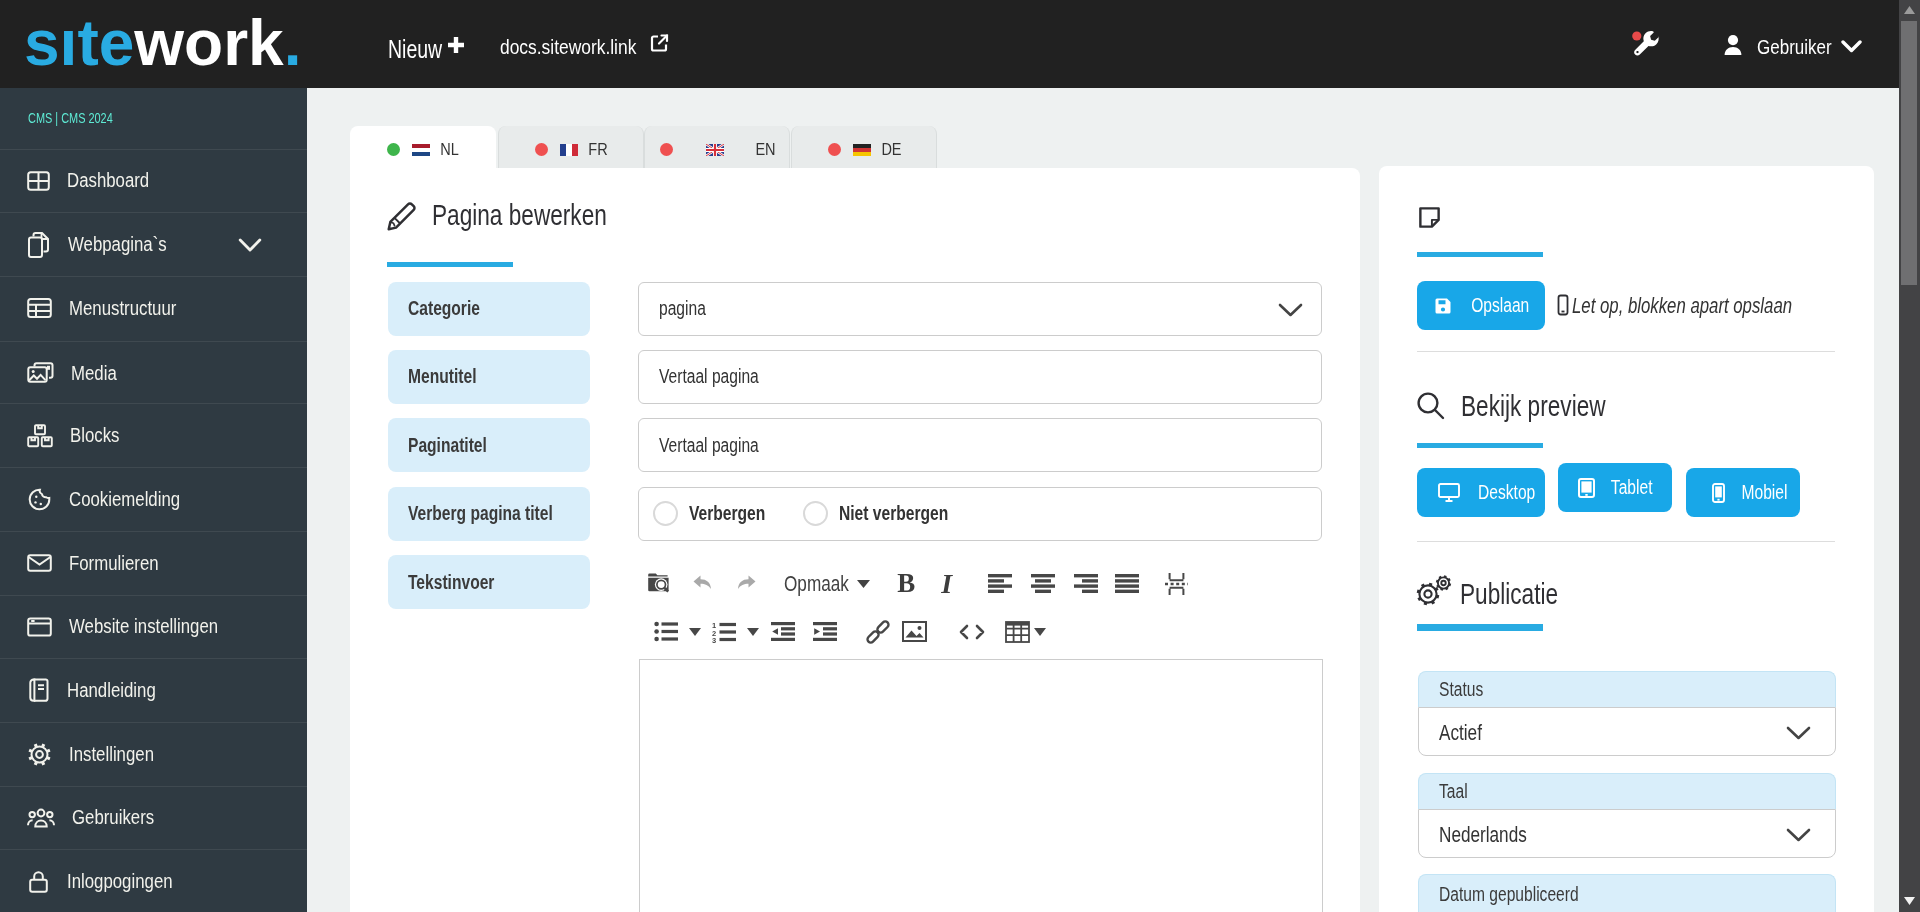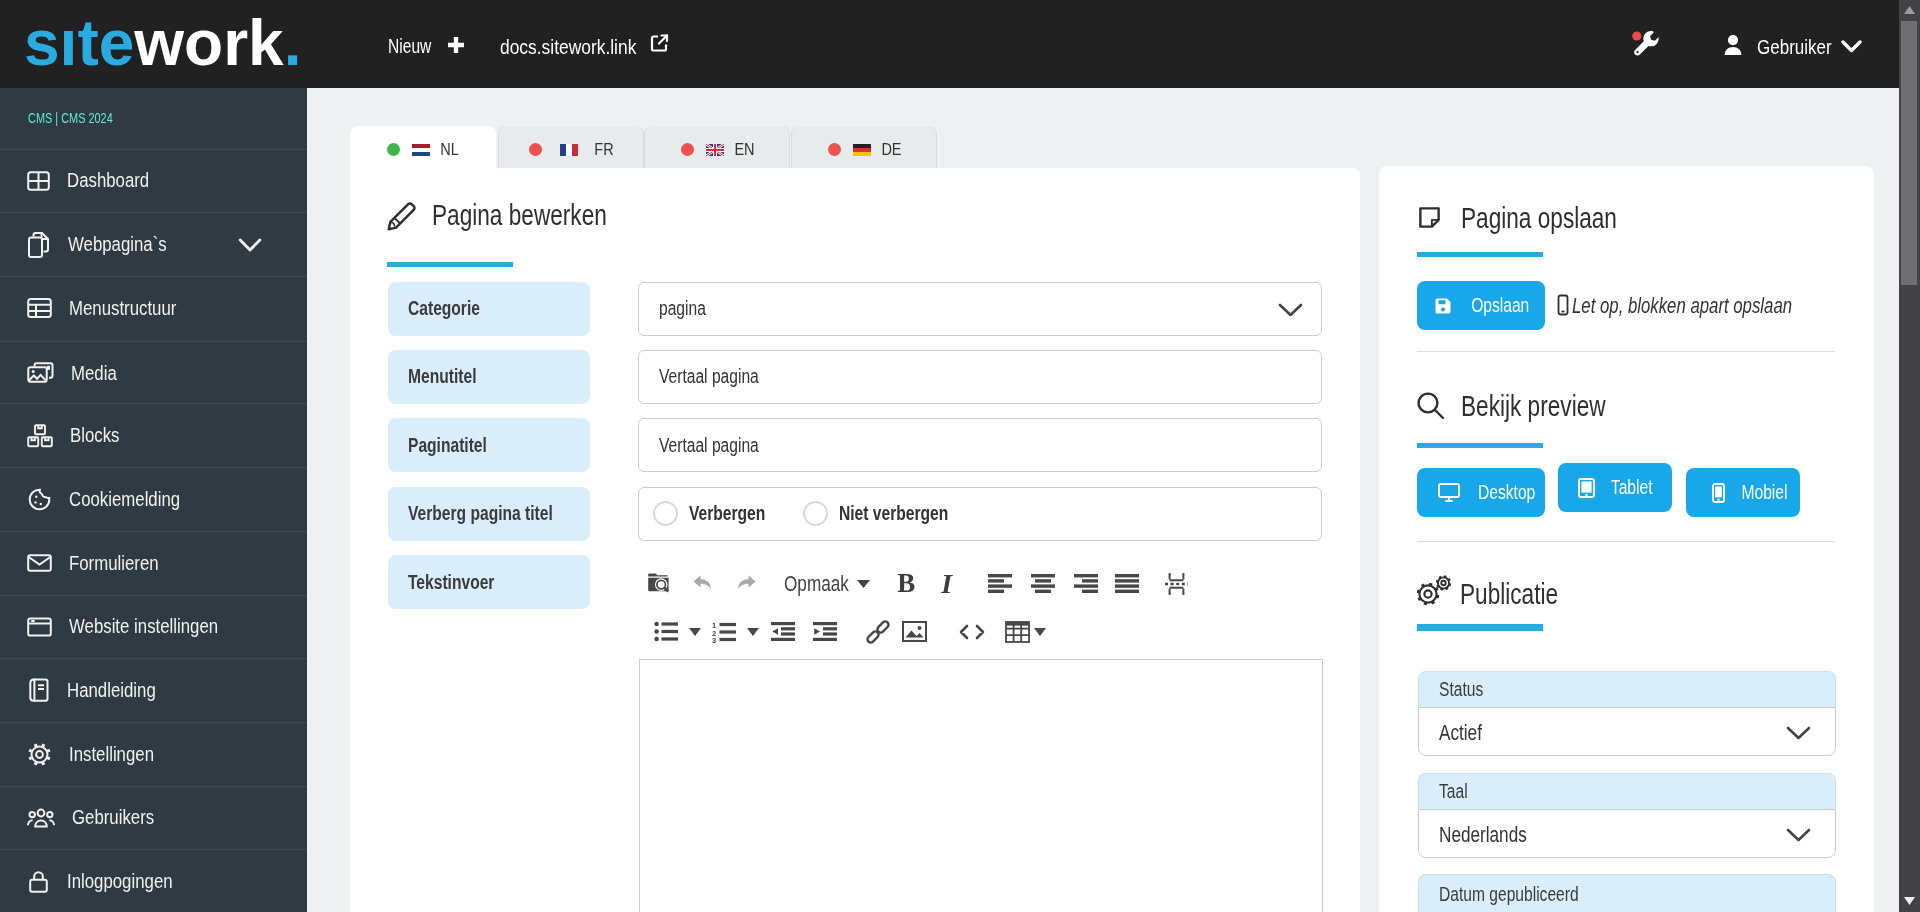--- a/index.html
+++ b/index.html
@@ -62,21 +62,21 @@
 
 #sbar { position:absolute; left:1899px; top:0; width:21px; height:912px; background:#434345; }
 #sthumb { position:absolute; left:2px; top:21px; width:16px; height:264px; background:#6f6f71; }
 </style>
 </head>
 <body>
 <div id="page">
 
   <div id="header">
     <div id="logo"><span class="b">sıte</span>work<span class="b">.</span></div>
-    <div class="htxt" style="left:388px; top:35px; font-size:20px;"><span class="cx">Nieuw</span></div>
+    <div class="htxt" style="left:388px; top:35px; font-size:25px;"><span class="cx">Nieuw</span></div>
     <svg class="abs" style="left:447px; top:36px;" width="18" height="18" viewBox="0 0 18 18">
         <path d="M9 1v16M1 9h16" stroke="#fff" stroke-width="4.4"></path>
       </svg>
     <div class="htxt" style="left:500px; top:36px; font-size:20px;"><span class="cx" style="transform:scaleX(.87);">docs.sitework.link</span></div>
     <svg class="abs" style="left:649px; top:32px;" width="21" height="22" viewBox="0 0 21 21" fill="none" stroke="#fff" stroke-width="2.2">
         <path d="M9 4H4.5A1.5 1.5 0 0 0 3 5.5v11A1.5 1.5 0 0 0 4.5 18h11a1.5 1.5 0 0 0 1.5-1.5V12"></path>
         <path d="M12.5 3H18v5.5" stroke-linecap="round"></path>
         <path d="M18 3l-8 8" stroke-linecap="round"></path>
       </svg>
 
@@ -207,30 +207,30 @@
 
   <div class="tab on" style="left:350px;">
     <span class="dot g"></span>
     <svg class="flag" viewBox="0 0 18 12">
         <rect width="18" height="4" fill="#a81c2c"></rect>
         <rect y="4" width="18" height="4" fill="#fff"></rect>
         <rect y="8" width="18" height="4" fill="#1e4785"></rect>
       </svg>
     <span class="cxc">NL</span>
   </div>
-  <div class="tab off" style="left:498px;gap:6px;">
+  <div class="tab off" style="left:498px;">
     <span class="dot r"></span>
     <svg class="flag" viewBox="0 0 18 12">
         <rect width="6" height="12" fill="#233f8e"></rect>
         <rect x="6" width="6" height="12" fill="#fff"></rect>
         <rect x="12" width="6" height="12" fill="#cf2b38"></rect>
       </svg>
     <span class="cxc">FR</span>
   </div>
-  <div class="tab off" style="left:644px;">
+  <div class="tab off" style="left:644px;gap:21px;">
     <span class="dot r"></span>
     <svg class="flag" viewBox="0 0 18 12">
         <rect width="18" height="12" fill="#2b3f8e"></rect>
         <path d="M0 0l18 12M18 0L0 12" stroke="#fff" stroke-width="2.4"></path>
         <path d="M0 0l18 12M18 0L0 12" stroke="#d6303b" stroke-width="1"></path>
         <path d="M9 0v12M0 6h18" stroke="#fff" stroke-width="4"></path>
         <path d="M9 0v12M0 6h18" stroke="#d6303b" stroke-width="2.2"></path>
       </svg>
     <span class="cxc">EN</span>
   </div>
@@ -430,21 +430,20 @@
     </div>
 
     <div class="abs" style="left:288.6px; top:491px; width:684px; height:500px; border:1px solid #ccc; background:#fff;"></div>
   </div>
 
   <div id="panel">
     <svg class="abs" style="left:38px; top:38px;" width="25" height="27" viewBox="0 0 26 26" fill="none" stroke="#2f2f33" stroke-width="2.5" stroke-linejoin="round">
         <path d="M3.5 3.5h19v12l-7 7h-12z"></path>
         <path d="M22.5 15.5h-7v7" stroke-width="2"></path>
       </svg>
-    <div class="h1" style="left:82px; top:36px;"><span class="cx">Pagina opslaan</span></div>
     <div class="underline" style="left:38px; top:86px;"></div>
 
     <div class="pbtn" style="left:38px; top:115px; width:128px;">
       <svg width="18" height="18" viewBox="0 0 18 18" fill="#fff" style="margin-right:11px;">
           <path d="M1.5 3A1.5 1.5 0 0 1 3 1.5h10L16.5 5v10a1.5 1.5 0 0 1-1.5 1.5H3A1.5 1.5 0 0 1 1.5 15zM4.5 3.2h7v4h-7zM9 14.6a2.1 2.1 0 1 0 0-4.2 2.1 2.1 0 0 0 0 4.2z" fill-rule="evenodd"></path>
         </svg>
       <span class="cxc" style="margin-right:-10px;">Opslaan</span>
     </div>
     <svg class="abs" style="left:178px; top:128px;" width="12" height="22" viewBox="0 0 12 22" fill="none" stroke="#2f2f33" stroke-width="1.8">
         <rect x="1.5" y="1.5" width="9" height="19" rx="2.2"></rect>

